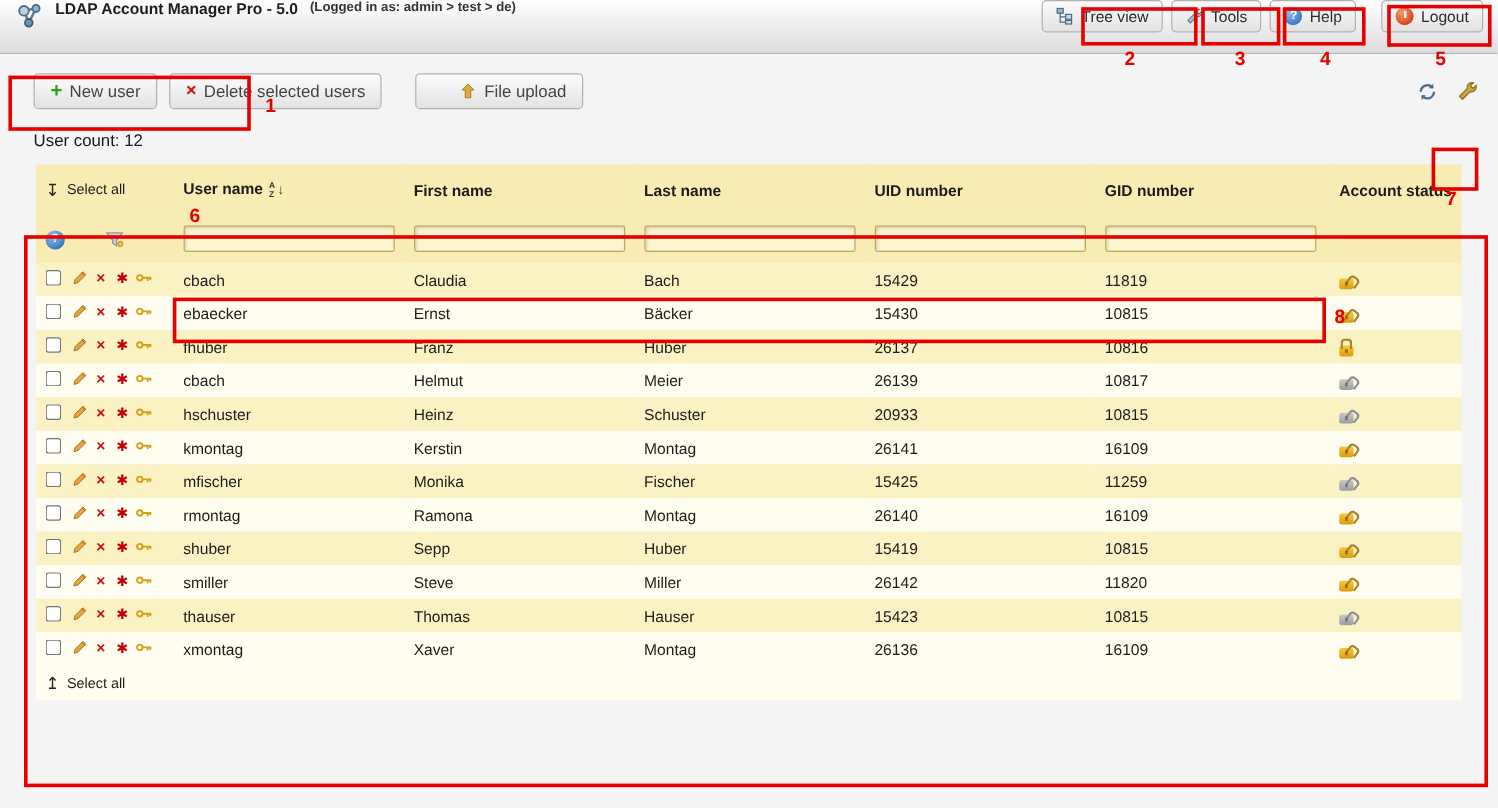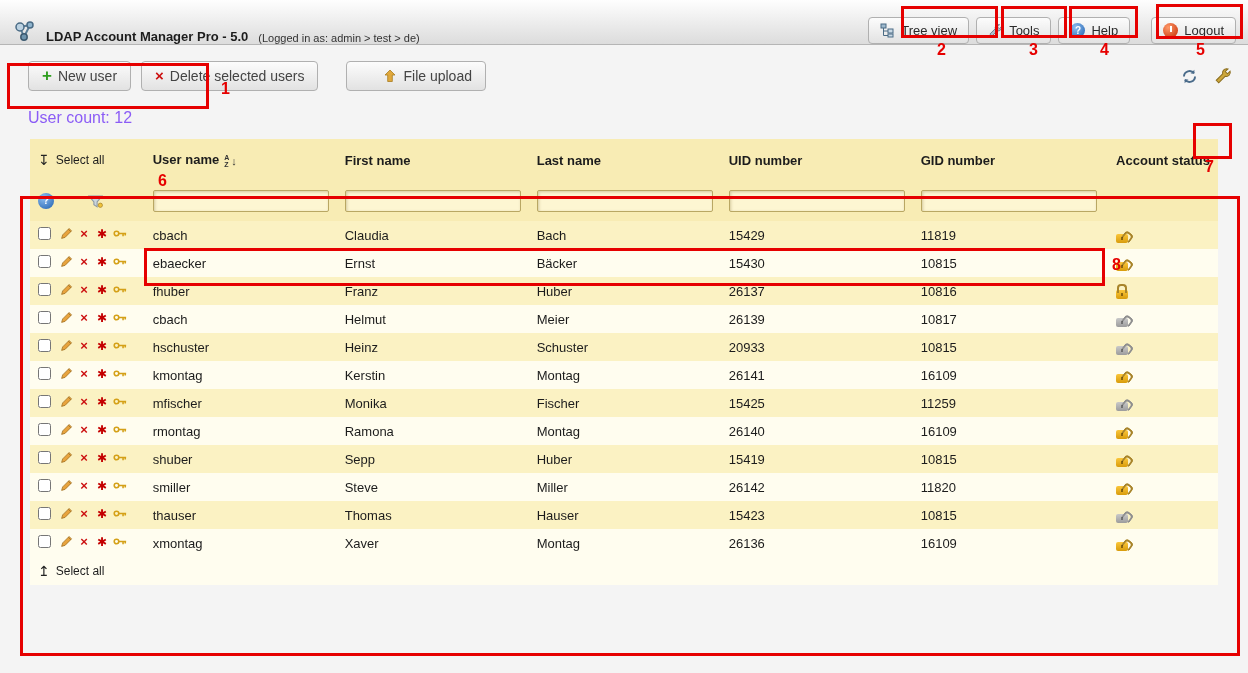--- a/index.html
+++ b/index.html
@@ -5,26 +5,26 @@
   * { box-sizing: border-box; margin: 0; padding: 0; }
   html,body { width:1248px; height:673px; }
   body {
     font-family: "Liberation Sans", "DejaVu Sans", sans-serif;
     background:#f4f4f4; overflow:hidden;
   }
   .screen { position:relative; width:1248px; height:673px; background:#f4f4f4; }
 
   
   .hdr {
-    height:45px; display:flex; align-items:flex-end; padding:0 12px;
+    height:45px; display:flex; align-items:flex-start; padding:0 12px;
     background:linear-gradient(#fefefe,#dcdcdc); border-bottom:1px solid #b5b5b5;
   }
   .logo { width:26px; height:26px; margin-right:8px; flex:none; }
   .hdr-title { font-size:13px; font-weight:bold; color:#1c1c1c; margin-right:10px; white-space:nowrap; }
-  .hdr-login { font-size:11px; font-weight:normal; color:#333; white-space:nowrap; }
+  .hdr-login { font-size:11px; font-weight:bold; color:#333; white-space:nowrap; }
   .hdr-btns { margin-left:auto; display:flex; align-items:center; gap:7px; }
   .btn {
     display:inline-flex; align-items:center; gap:6px;
     background:linear-gradient(#fcfcfc,#e2e2e2); border:1px solid #b0b0b0;
     border-radius:4px; padding:5px 11px; font-size:13px; color:#2b2b2b;
     cursor:pointer; white-space:nowrap;
   }
   .hdr-btns .btn.logout { margin-left:14px; }
   .sphere {
     display:inline-block; width:15px; height:15px; border-radius:50%;
@@ -52,21 +52,21 @@
   .toolbar { display:flex; align-items:center; margin:16px 16px 0 28px; }
   .toolbar .btn { font-size:14px; color:#444; padding:6px 13px; }
   .toolbar .btn + .btn { margin-left:10px; }
   .toolbar .btn.upload { margin-left:28px;padding-left:36px; }
   .tool-icons { margin-left:auto; display:flex; align-items:center; gap:16px; }
   .icon-btn { cursor:pointer; display:inline-flex; }
   .plus { color:#2f9e1f; font-weight:bold; font-size:17px; line-height:12px; }
   .redx { color:#cc1111; font-weight:bold; font-size:15px; line-height:12px; }
 
   
-  .user-count { margin:18px 0 0 28px; font-size:16px; color:#8b5cf6; }
+  .user-count { margin:18px 0 0 28px; font-size:14px; color:#0f172a; }
 
   
   .table-wrap { margin:12px 30px 0 30px; }
   table { width:100%; border-collapse:collapse; font-size:13px; color:#1c1c1c; }
   col.c-sel { width:128px; } col.c-txt { width:190px; } col.c-gid { width:200px; }
   thead tr.hrow { background:#f8ecb4; height:42px; }
   thead tr.frow { background:#f8ecb4; height:40px; }
   th { text-align:left; padding:0 8px; font-size:13px; font-weight:bold; white-space:nowrap; }
   th.sel { font-weight:normal; font-size:12px; }
   td { padding:0 8px; height:28px; white-space:nowrap; }

